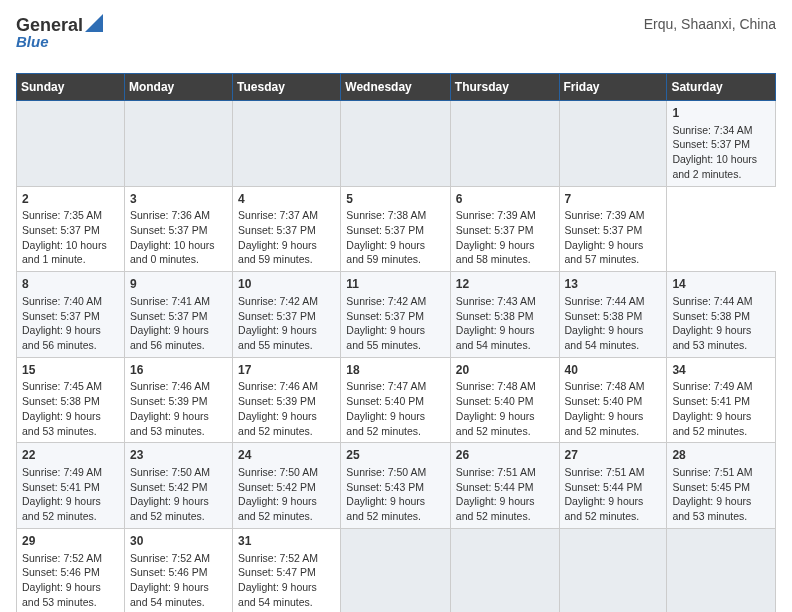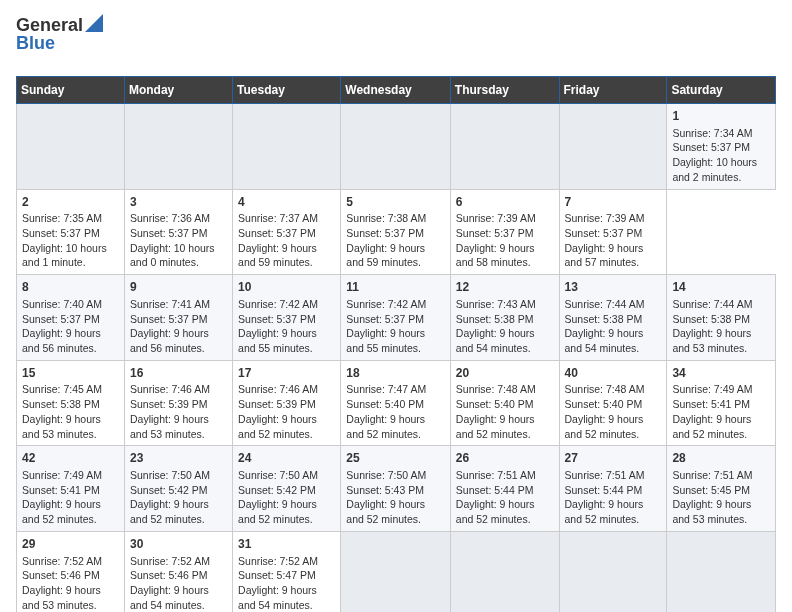--- a/index.html
+++ b/index.html
@@ -21,24 +21,25 @@
       flex-direction: column;
       align-items: flex-start;
     }
     .logo-general {
       font-size: 18px;
       font-weight: bold;
       color: #333;
       line-height: 1;
     }
     .logo-blue {
-      font-size: 18px;
+      font-size: 15px;
       font-weight: bold;
       color: #2E6DB4;
       line-height: 1;
+      font-style: italic;
     }
     .logo-row {
       display: flex;
       align-items: center;
     }
     .title-block {
       text-align: right;
     }
     .month-title {
       font-size: 32px;
@@ -97,20 +98,21 @@
   <div class="logo">
     <div class="logo-row">
       <span class="logo-general">General</span>
       <svg width="18" height="18" viewBox="0 0 18 18" style="margin-left:2px;margin-top:-4px;">
         <polygon points="0,18 18,18 18,0" fill="#2E6DB4"></polygon>
       </svg>
     </div>
     <span class="logo-blue">Blue</span>
   </div>
   <div class="title-block">
+    <div class="location">Erqu, Shaanxi, China</div>
   </div>
 </div>
 
 <table class="calendar">
   <thead>
     <tr>
     <th>Sunday</th>
         <th>Monday</th>
         <th>Tuesday</th>
         <th>Wednesday</th>
@@ -149,21 +151,21 @@
       <tr>
         <td><span class="day-number">15</span>Sunrise: 7:45 AM<br>Sunset: 5:38 PM<br>Daylight: 9 hours and 53 minutes.</td>
         <td><span class="day-number">16</span>Sunrise: 7:46 AM<br>Sunset: 5:39 PM<br>Daylight: 9 hours and 53 minutes.</td>
         <td><span class="day-number">17</span>Sunrise: 7:46 AM<br>Sunset: 5:39 PM<br>Daylight: 9 hours and 52 minutes.</td>
         <td><span class="day-number">18</span>Sunrise: 7:47 AM<br>Sunset: 5:40 PM<br>Daylight: 9 hours and 52 minutes.</td>
         <td><span class="day-number">20</span>Sunrise: 7:48 AM<br>Sunset: 5:40 PM<br>Daylight: 9 hours and 52 minutes.</td>
         <td><span class="day-number">40</span>Sunrise: 7:48 AM<br>Sunset: 5:40 PM<br>Daylight: 9 hours and 52 minutes.</td>
         <td><span class="day-number">34</span>Sunrise: 7:49 AM<br>Sunset: 5:41 PM<br>Daylight: 9 hours and 52 minutes.</td>
       </tr>
       <tr>
-        <td><span class="day-number">42</span>Sunrise: 7:49 AM<br>Sunset: 5:41 PM<br>Daylight: 9 hours and 52 minutes.</td>
+        <td><span class="day-number">22</span>Sunrise: 7:49 AM<br>Sunset: 5:41 PM<br>Daylight: 9 hours and 52 minutes.</td>
         <td><span class="day-number">23</span>Sunrise: 7:50 AM<br>Sunset: 5:42 PM<br>Daylight: 9 hours and 52 minutes.</td>
         <td><span class="day-number">24</span>Sunrise: 7:50 AM<br>Sunset: 5:42 PM<br>Daylight: 9 hours and 52 minutes.</td>
         <td><span class="day-number">25</span>Sunrise: 7:50 AM<br>Sunset: 5:43 PM<br>Daylight: 9 hours and 52 minutes.</td>
         <td><span class="day-number">26</span>Sunrise: 7:51 AM<br>Sunset: 5:44 PM<br>Daylight: 9 hours and 52 minutes.</td>
         <td><span class="day-number">27</span>Sunrise: 7:51 AM<br>Sunset: 5:44 PM<br>Daylight: 9 hours and 52 minutes.</td>
         <td><span class="day-number">28</span>Sunrise: 7:51 AM<br>Sunset: 5:45 PM<br>Daylight: 9 hours and 53 minutes.</td>
       </tr>
       <tr>
         <td><span class="day-number">29</span>Sunrise: 7:52 AM<br>Sunset: 5:46 PM<br>Daylight: 9 hours and 53 minutes.</td>
         <td><span class="day-number">30</span>Sunrise: 7:52 AM<br>Sunset: 5:46 PM<br>Daylight: 9 hours and 54 minutes.</td>

